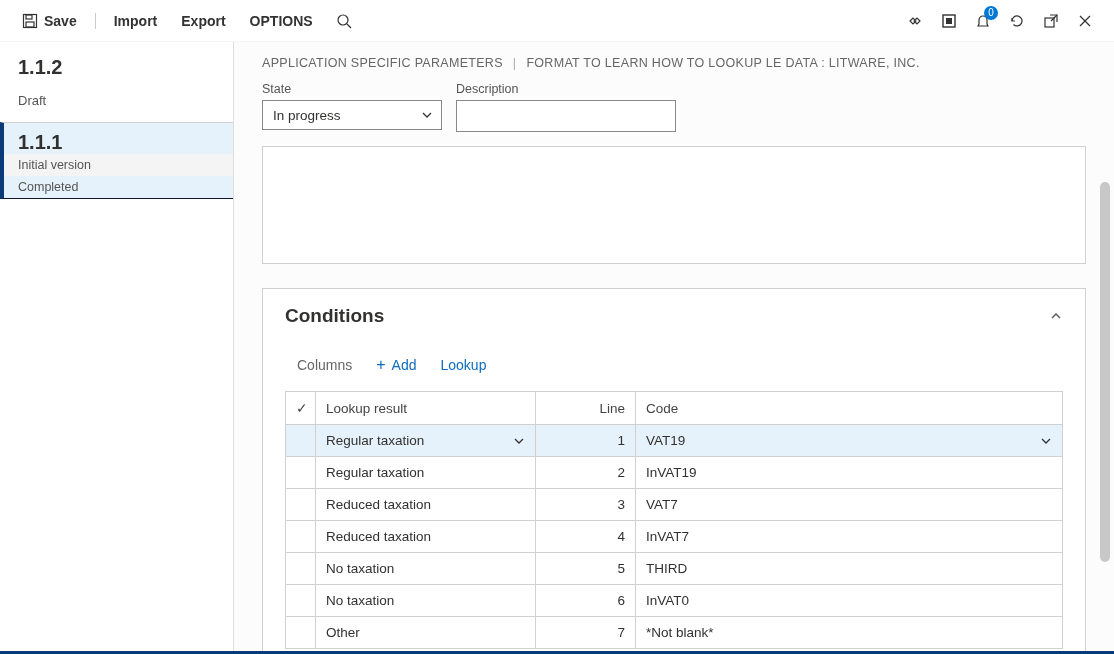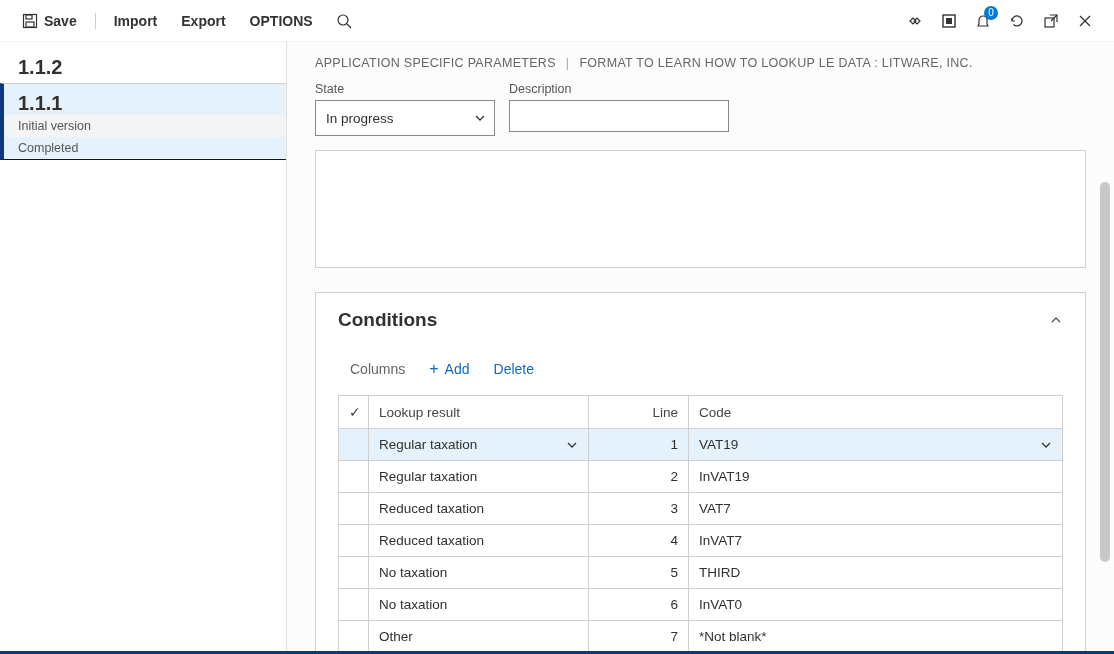--- a/index.html
+++ b/index.html
@@ -48,21 +48,21 @@
     text-align:center; padding:0 3px;
   }
   
   .body {
     display:flex;
     height: calc(100% - 42px - 3px);
   }
   .bottombar { height:3px; background:#0b3a78; }
   
   .sidebar {
-    width: 287px;
+    width: 234px;
     border-right: 1px solid #e1dfdd;
     overflow:hidden;
   }
   .ver-block { padding: 0 0 0 0; }
   .ver-head { padding: 14px 18px 4px; }
   .ver-num { font-size:20px; font-weight:600; }
   .ver-sub { font-size:13px; color:#555; margin-top:14px; padding-bottom:10px; }
   .ver-selected {
     border-top:1px solid #d0d0d0;
     border-bottom:1px solid #0f172a;
@@ -91,21 +91,21 @@
   }
   .breadcrumb {
     font-size:12.5px; letter-spacing:0.3px;
     color:#666; padding-bottom:12px;
     display:flex; align-items:center; gap:10px;
   }
   .breadcrumb .sep { color:#aaa; }
   .form-row { display:flex; gap:14px; margin-bottom:14px; }
   .form-col label { font-size:12.5px; color:#555; display:block; margin-bottom:4px; }
   .select {
-    height:36px; border:1px solid #888; background:#fff;
+    height:30px; border:1px solid #888; background:#fff;
     display:flex; align-items:center; justify-content:space-between;
     padding:0 8px 0 10px; min-width:180px; cursor:pointer;
     font-size: 13.5px;
   }
   .textfield {
     height:32px; border:1px solid #888; background:#fff;
     padding:0 10px; width:220px;
     font-size:13.5px;
     outline:none;
     font-family:inherit;
@@ -227,20 +227,21 @@
       </svg>
   </div>
 </div>
 
 <div class="body">
 
   <div class="sidebar">
     <div class="ver-block">
       <div class="ver-head">
         <div class="ver-num">1.1.2</div>
+        <div class="ver-sub">Draft</div>
       </div>
     </div>
     <div class="ver-selected">
       <div class="ver-num">1.1.1</div>
       <div class="ver-meta alt">Initial version</div>
       <div class="ver-meta">Completed</div>
     </div>
   </div>
 
   <div class="main">
@@ -277,21 +278,21 @@
                 <path d="M3 9 L7 5 L11 9" fill="none" stroke="#555" stroke-width="1.4"></path>
               </svg>
           </span>
         </div>
         <div class="section-toolbar">
           <span class="st-link">Columns</span>
           <span class="st-action">
             <span class="plus">+</span>
             <span>Add</span>
           </span>
-          <span class="st-action del">Delete</span>
+          <span class="st-action del">Lookup</span>
         </div>
 
         <table class="grid">
           <colgroup>
             <col class="col-check">
               <col class="col-lookup">
               <col class="col-line">
               <col class="col-code">
           </colgroup>
           <thead>

